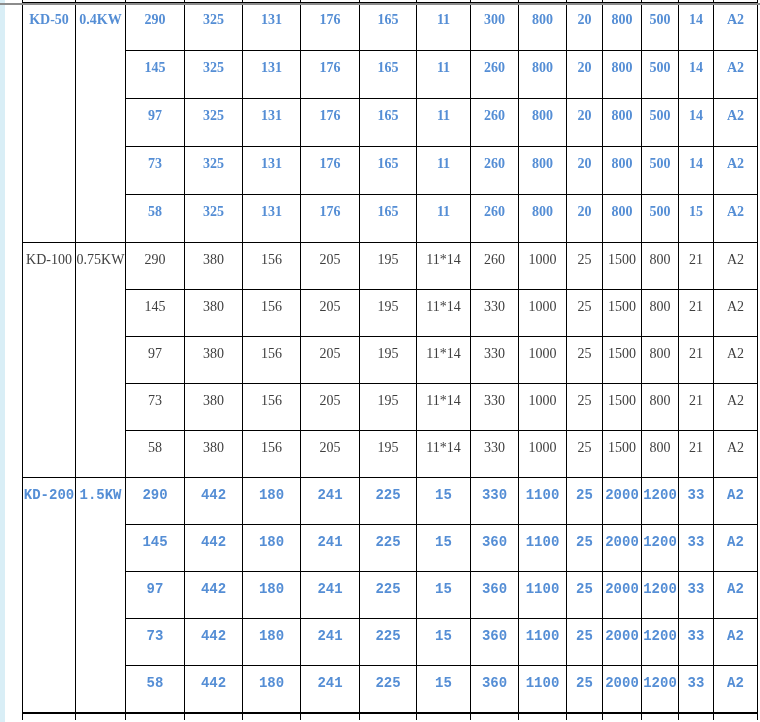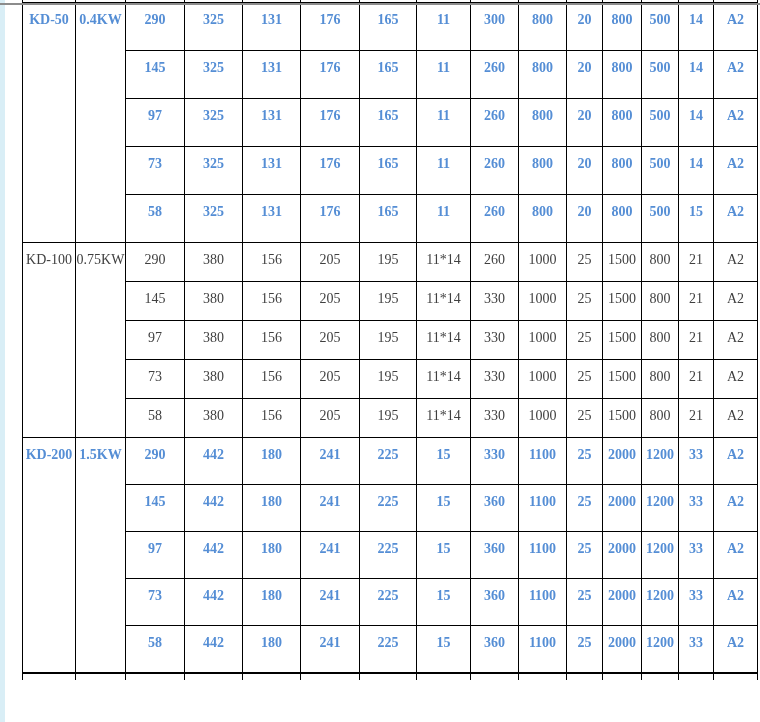--- a/index.html
+++ b/index.html
@@ -15,22 +15,22 @@
   }
   table.spec td{
     border:1px solid #000;
     text-align:center;vertical-align:top;
     padding:9px 0 0 0;
     font-size:14px;line-height:16px;
     overflow:hidden;white-space:nowrap;
   }
   tr.sliver-row td{height:2px;padding:0;border-top:none;border-bottom:none;}
   tr.sec0{height:48px;}
-  tr.sec1{height:39px;}
-  tr.sec2{height:47px;}
+  tr.sec1{height:47px;}
+  tr.sec2{height:47px;font-family:Liberation Mono, monospace;}
   tr.blue td{color:#558ED5;font-weight:bold;}
   tr.dark td{color:#3F3F3F;font-weight:normal;}
   td.model-cell, td.power-cell{vertical-align:middle;padding:0;}
   tr.partial-row td{height:6px;padding:0;border-top:2px solid #000;border-bottom:none;}
 </style>
 </head>
 <body>
 
 <div id="screen">
   <div class="left-strip"></div>

